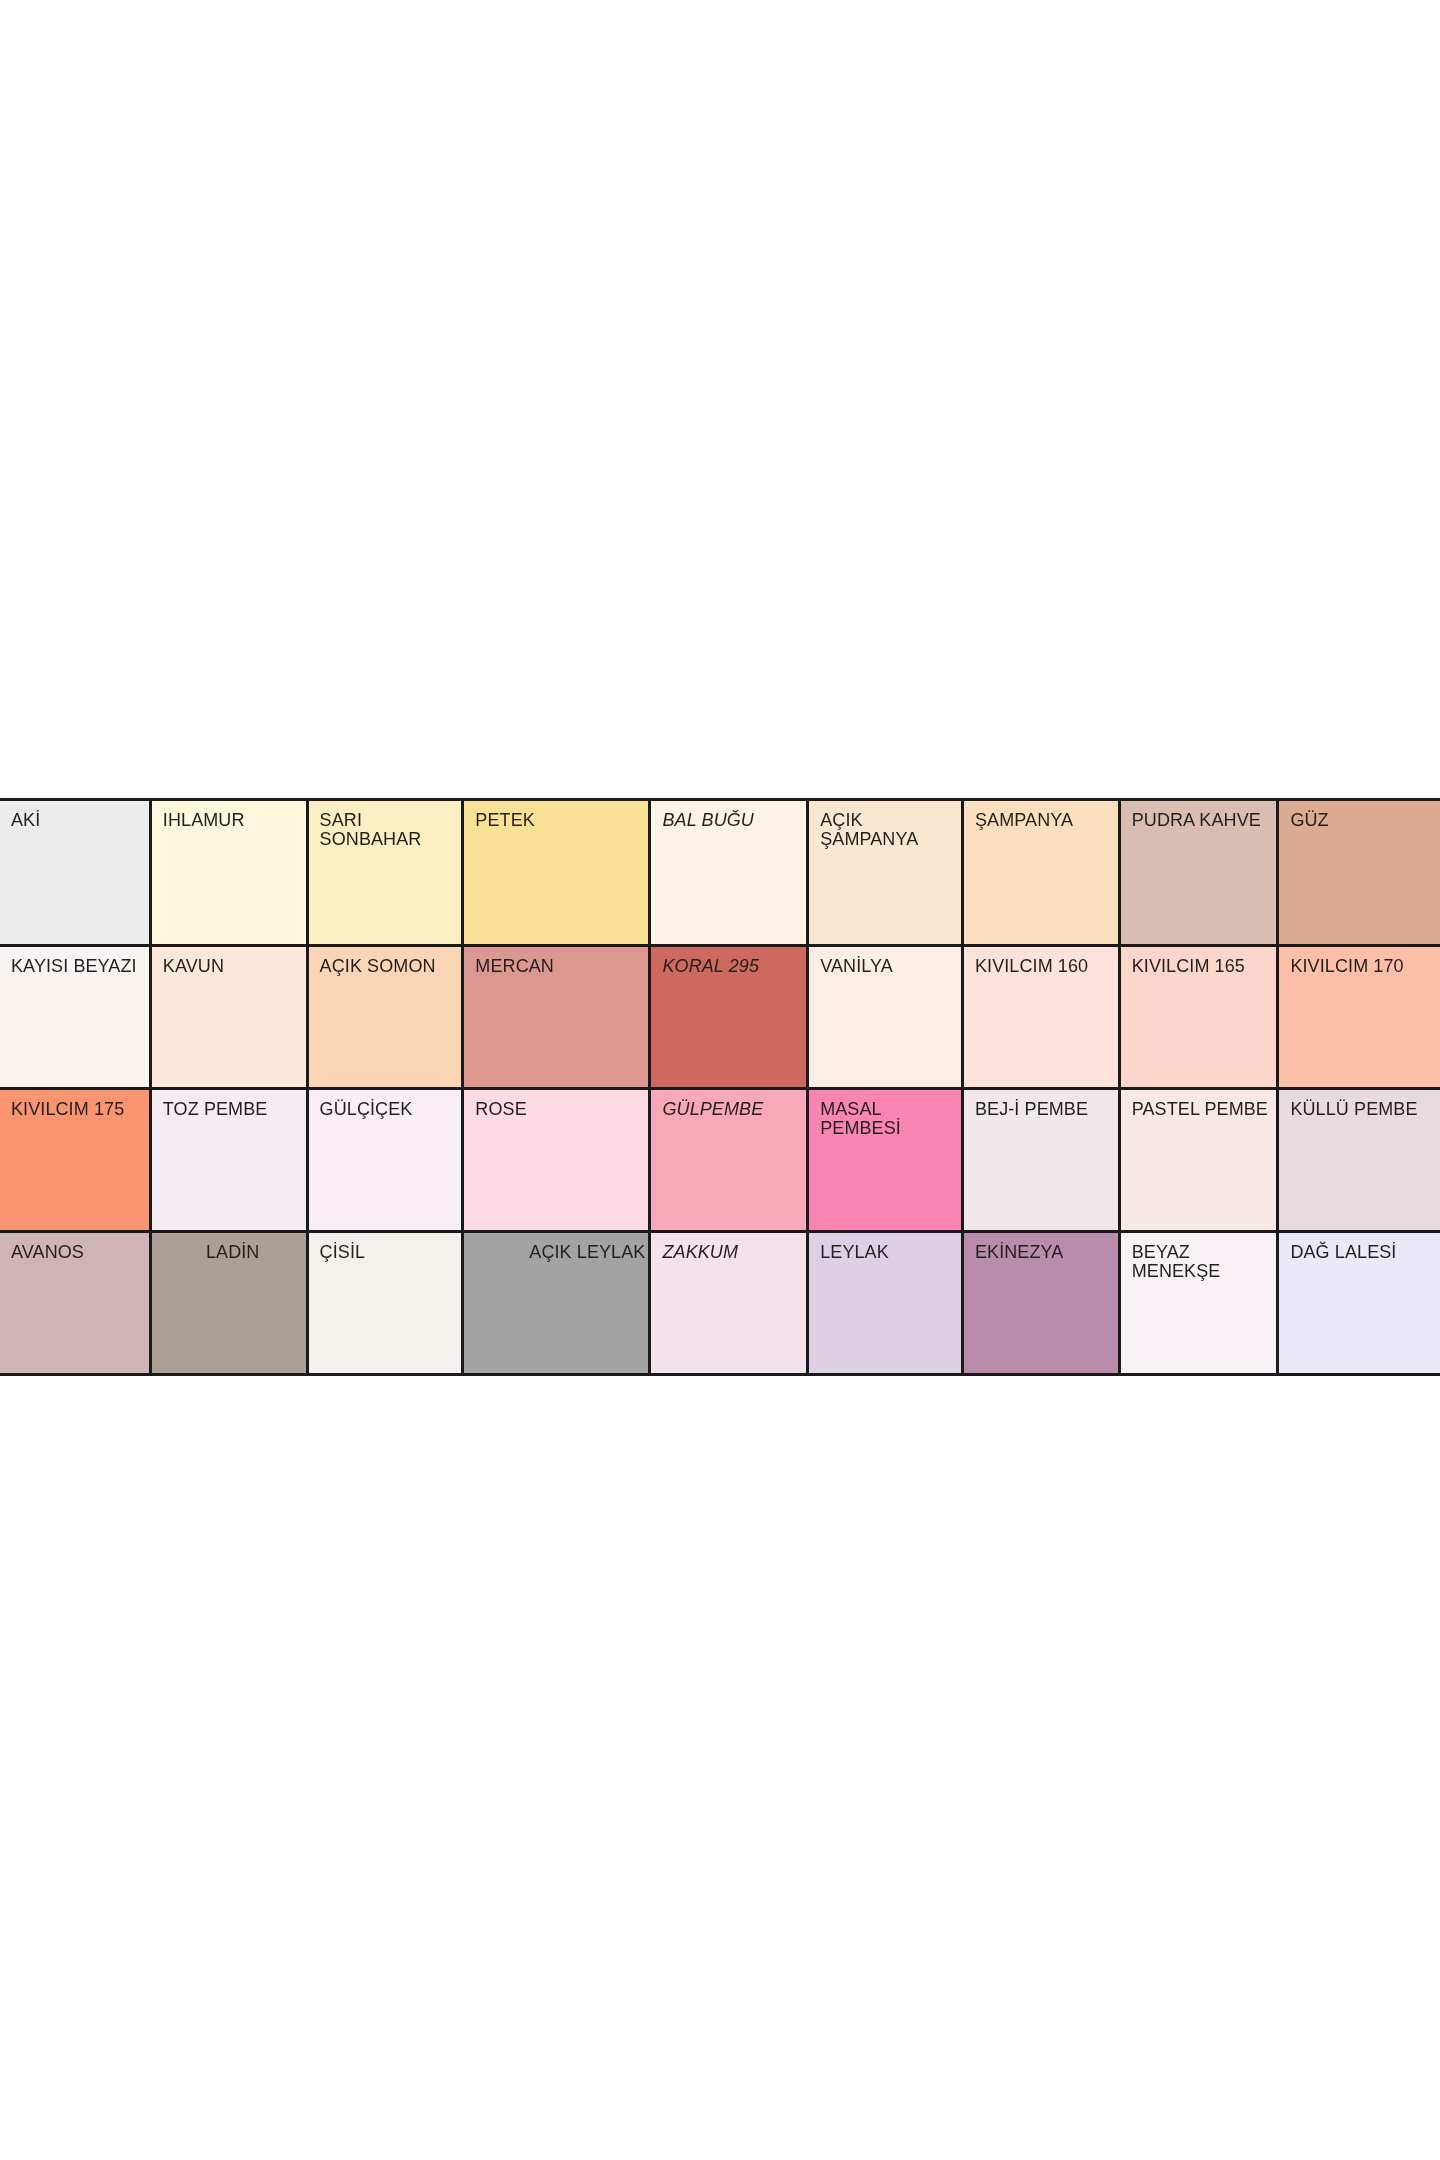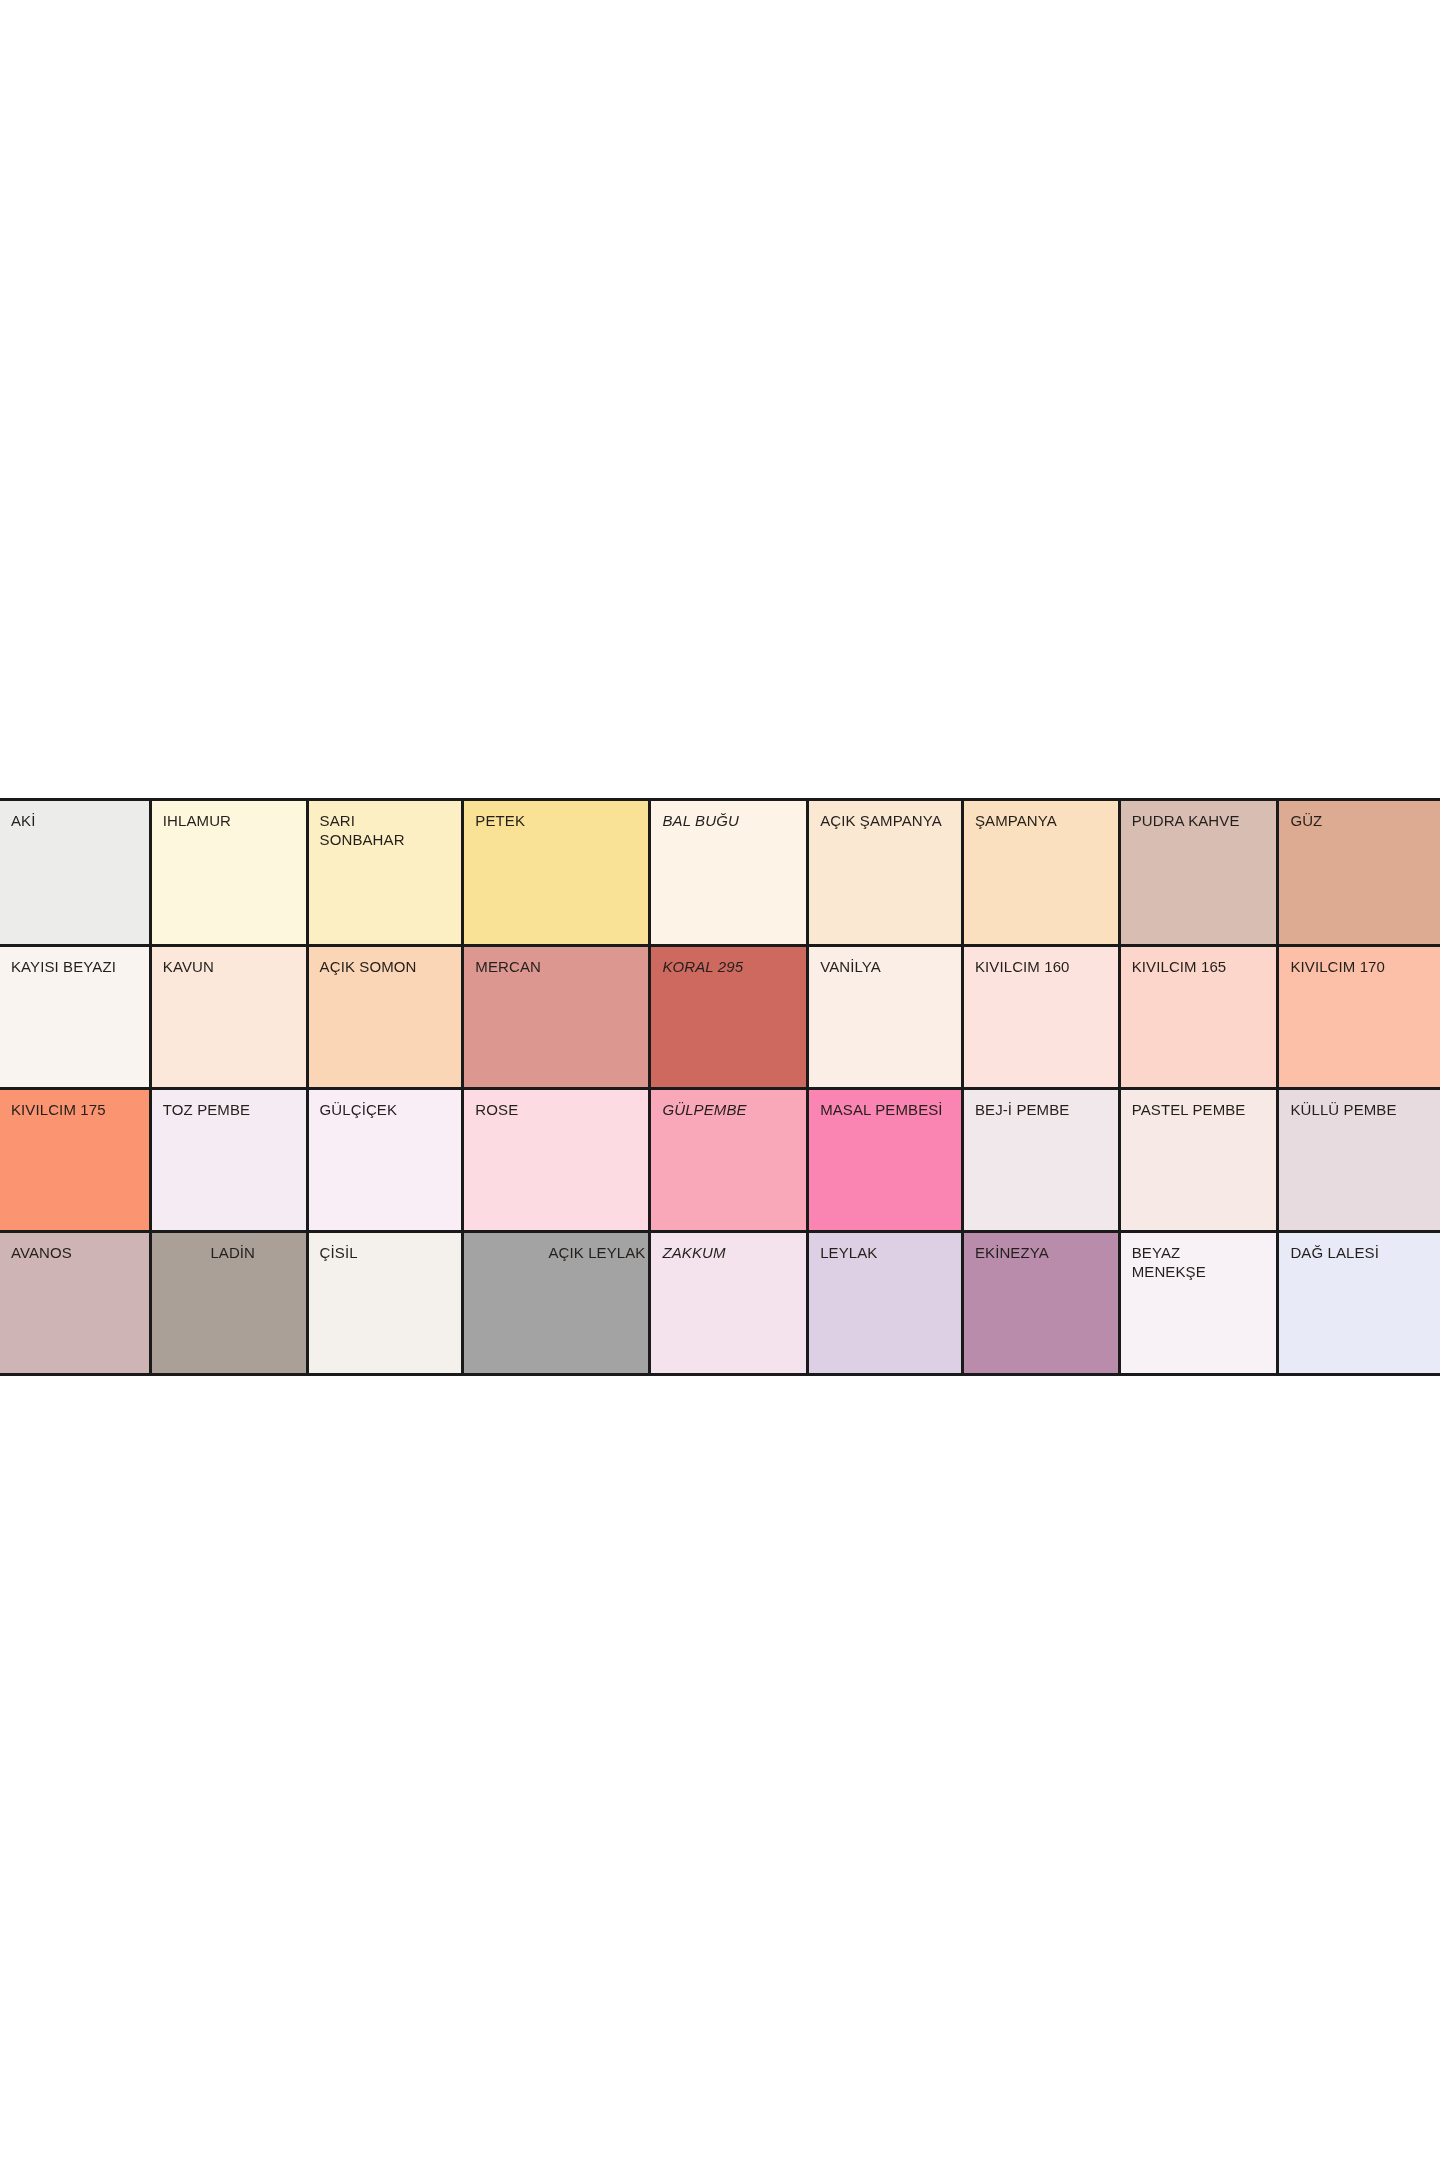--- a/index.html
+++ b/index.html
@@ -63,21 +63,21 @@
   .c5 { width: 158px; }
   .c6 { width: 160px; }
   .c7 { width: 162px; }
   .c8 { width: 164px; }
 
   .swatch-label {
     position: absolute;
     left: 11px;
     top: 10px;
     right: 3px;
-    font-size: 15px;
+    font-size: 18px;
     line-height: 19px;
     letter-spacing: 0.1px;
     font-weight: 400;
     color: #231f1c;
     white-space: pre-line;
     font-family: "Liberation Sans", sans-serif;
   }
 </style>
 </head>
 <body>

